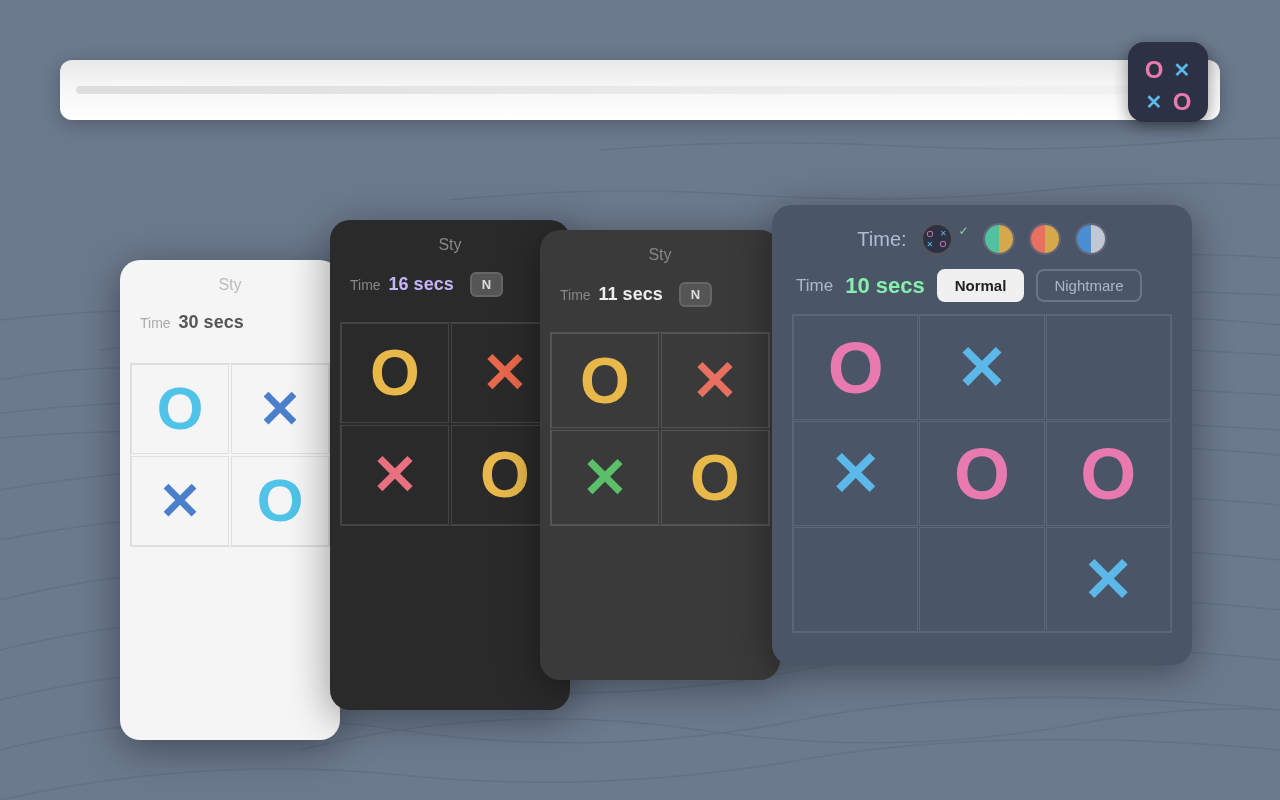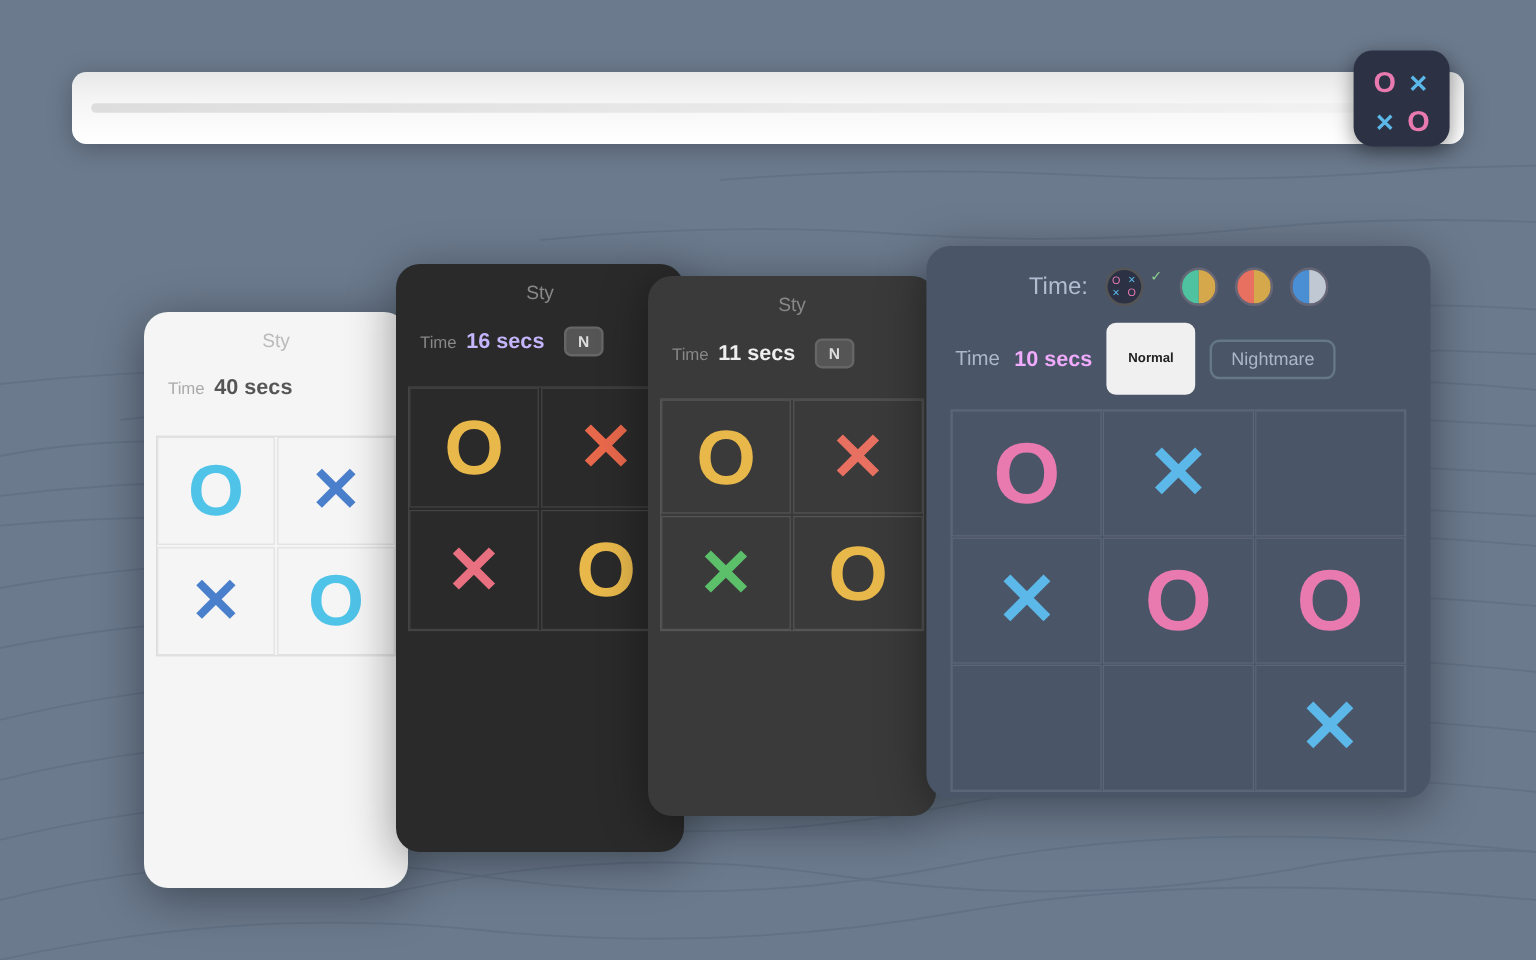--- a/index.html
+++ b/index.html
@@ -183,21 +183,21 @@
     <div class="app-icon-cell" style="color: #e87ab0; font-size: 24px; font-weight: 900;">O</div>
   </div>
 </div>
 
 <div class="card card-1">
   <div class="card-header">
     <span class="card-style-label" style="color: #bbb;">Sty</span>
   </div>
   <div class="card-time-row">
     <span class="time-label" style="color: #aaa;">Time</span>
-    <span class="time-value" style="color: #555; font-size: 18px; font-weight: 700;">40 secs</span>
+    <span class="time-value" style="color: #555; font-size: 18px; font-weight: 700;">30 secs</span>
   </div>
 
   <div style="display: grid; grid-template-columns: repeat(2, 1fr); gap: 2px; margin: 20px 10px; border: 1px solid #ddd;">
     <div style="display:flex; align-items:center; justify-content:center; height: 90px; border: 1px solid #e0e0e0;">
       <span style="font-size:60px; font-weight:900; color: #4fc3e8; line-height:1;">O</span>
     </div>
     <div style="display:flex; align-items:center; justify-content:center; height: 90px; border: 1px solid #e0e0e0;">
       <span style="font-size:52px; font-weight:900; color: #4a7fcb; line-height:1;">✕</span>
     </div>
     <div style="display:flex; align-items:center; justify-content:center; height: 90px; border: 1px solid #e0e0e0;">
@@ -292,22 +292,22 @@
     <div style="width:32px; height:32px; border-radius:50%; overflow:hidden; border: 2px solid #667;">
       <div style="display:flex; height:100%;">
         <div style="flex:1; background:#4a8fd4;"></div>
         <div style="flex:1; background:#c0c8d4;"></div>
       </div>
     </div>
   </div>
 
   <div style="display:flex; align-items:center; padding: 6px 24px 12px; gap: 12px;">
     <span style="font-size: 17px; color: #aab8c8; font-weight: 400;">Time</span>
-    <span style="font-size: 18px; color: #f0abfc; font-weight: 700;">10 secs</span>
-    <button style="background: #f0f0f0; color: #222; border: 2px solid #f0f0f0; border-radius: 8px; padding: 22px 16px; font-size: 11px; font-weight: 600; cursor: pointer;">Normal</button>
+    <span style="font-size: 22px; color: #86efac; font-weight: 700;">10 secs</span>
+    <button style="background: #f0f0f0; color: #222; border: 2px solid #f0f0f0; border-radius: 8px; padding: 6px 16px; font-size: 15px; font-weight: 600; cursor: pointer;">Normal</button>
     <button style="background: transparent; color: #aab8c8; border: 2px solid #667788; border-radius: 8px; padding: 6px 16px; font-size: 15px; font-weight: 500; cursor: pointer;">Nightmare</button>
   </div>
 
   <div style="display:grid; grid-template-columns: repeat(3, 1fr); grid-template-rows: repeat(3, 1fr); gap: 1px; margin: 0 20px 20px; border: 1px solid rgba(255,255,255,0.1);">
 
     <div style="display:flex; align-items:center; justify-content:center; height:105px; border:1px solid rgba(255,255,255,0.1);">
       <span style="font-size:72px; font-weight:900; color:#e87ab0; line-height:1;">O</span>
     </div>
     <div style="display:flex; align-items:center; justify-content:center; height:105px; border:1px solid rgba(255,255,255,0.1);">
       <span style="font-size:62px; font-weight:900; color:#5bb8e8; line-height:1;">✕</span>

